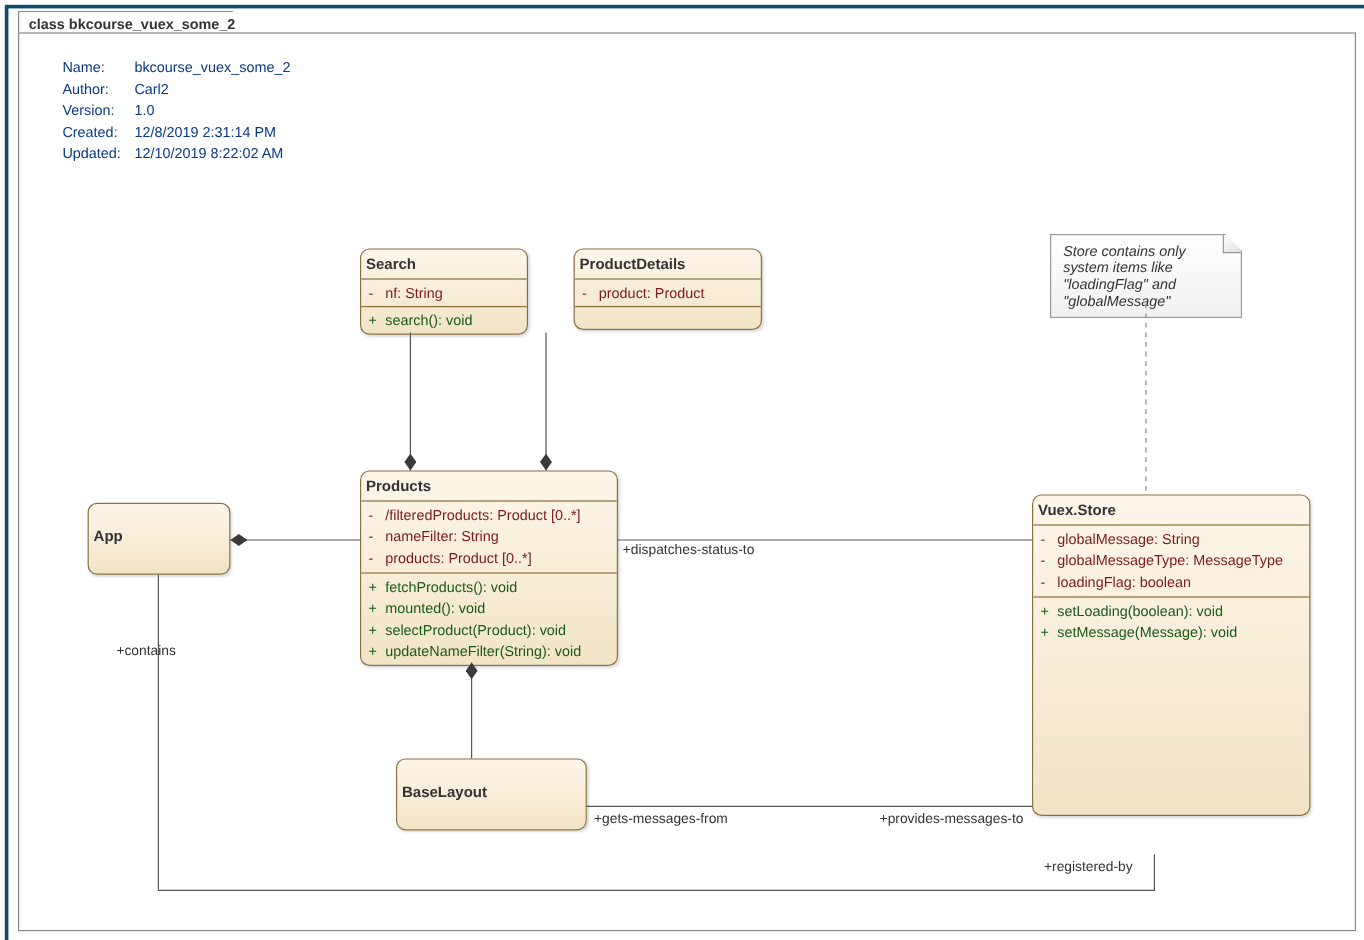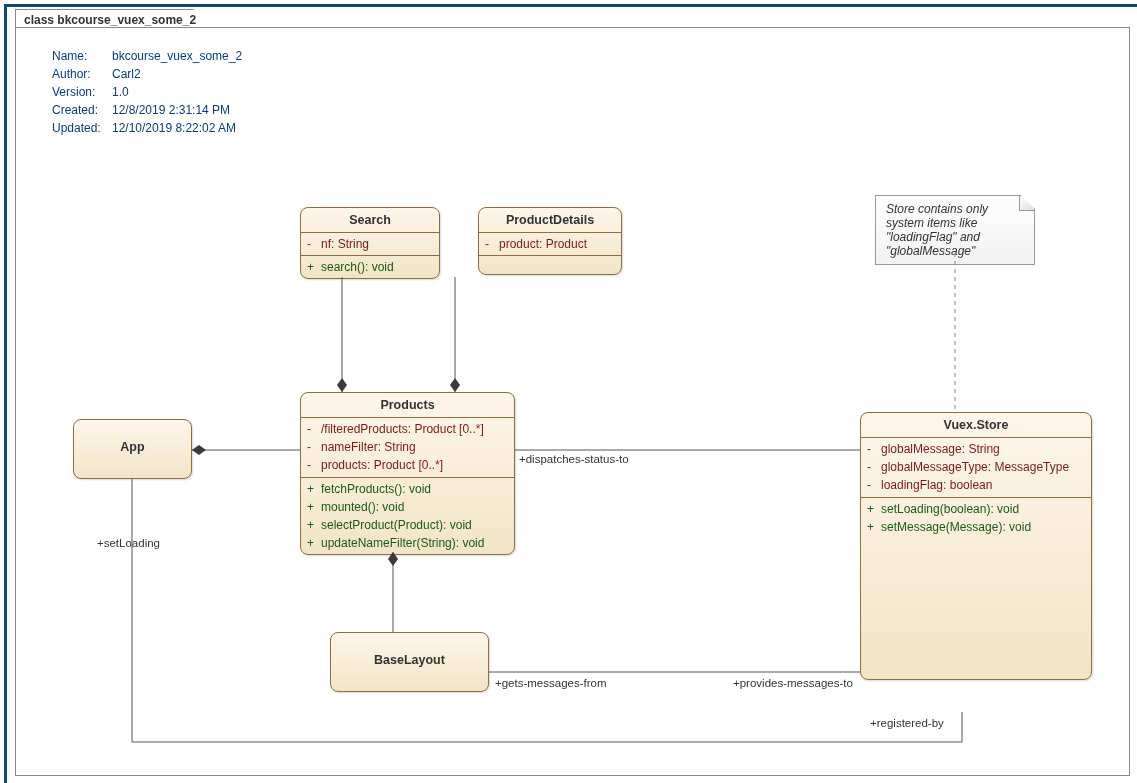--- a/index.html
+++ b/index.html
@@ -52,21 +52,21 @@
 
   .uml-class {
     position: absolute;
     border: 1px solid #8b6f3e;
     border-radius: 8px;
     background: linear-gradient(to bottom, #fdf6ea, #f2e4c6);
     box-shadow: 1px 1px 2px rgba(0,0,0,0.15);
     overflow: hidden;
   }
   .uml-name {
-    text-align: center;
+    text-align: left;
     font-weight: bold;
     padding: 5px 4px;
     border-bottom: 1px solid #8b6f3e;
     font-size: 12.5px;
   }
   .uml-section {
     border-bottom: 1px solid #8b6f3e;
     padding: 2px 0;
   }
   .uml-section:last-child { border-bottom: none; }
@@ -161,21 +161,21 @@
         </div>
     </div>
     <div class="uml-section">
       <div class="uml-row">
           <span class="vis-op">+</span>
           <span class="op">search(): void</span>
         </div>
     </div>
   </div>
 
-  <div class="uml-class" style="top:200px; left:471px; width:144px;">
+  <div class="uml-class" style="top:200px; left:471px; width:157px;">
     <div class="uml-name">ProductDetails</div>
     <div class="uml-section">
       <div class="uml-row">
           <span class="vis">-</span>
           <span class="attr">product: Product</span>
         </div>
     </div>
     <div class="uml-section" style="height:18px;"></div>
   </div>
 
@@ -245,21 +245,21 @@
           <span class="op">setLoading(boolean): void</span>
         </div>
       <div class="uml-row">
           <span class="vis-op">+</span>
           <span class="op">setMessage(Message): void</span>
         </div>
     </div>
   </div>
 
   <div class="edge-label" style="top:446px; left:512px;">+dispatches-status-to</div>
-  <div class="edge-label" style="top:530px; left:90px;">+setLoading</div>
+  <div class="edge-label" style="top:530px; left:90px;">+contains</div>
   <div class="edge-label" style="top:670px; left:488px;text-align:center;">+gets-messages-from</div>
   <div class="edge-label" style="top:670px; left:726px;">+provides-messages-to</div>
   <div class="edge-label" style="top:710px; left:863px;">+registered-by</div>
 
   <svg class="edges">
 
     <defs>
       <marker id="diamond" markerWidth="16" markerHeight="10" refX="14" refY="5" orient="auto">
         <path d="M0,5 L7,0 L14,5 L7,10 Z" fill="#3a3a3a"></path>
       </marker>

